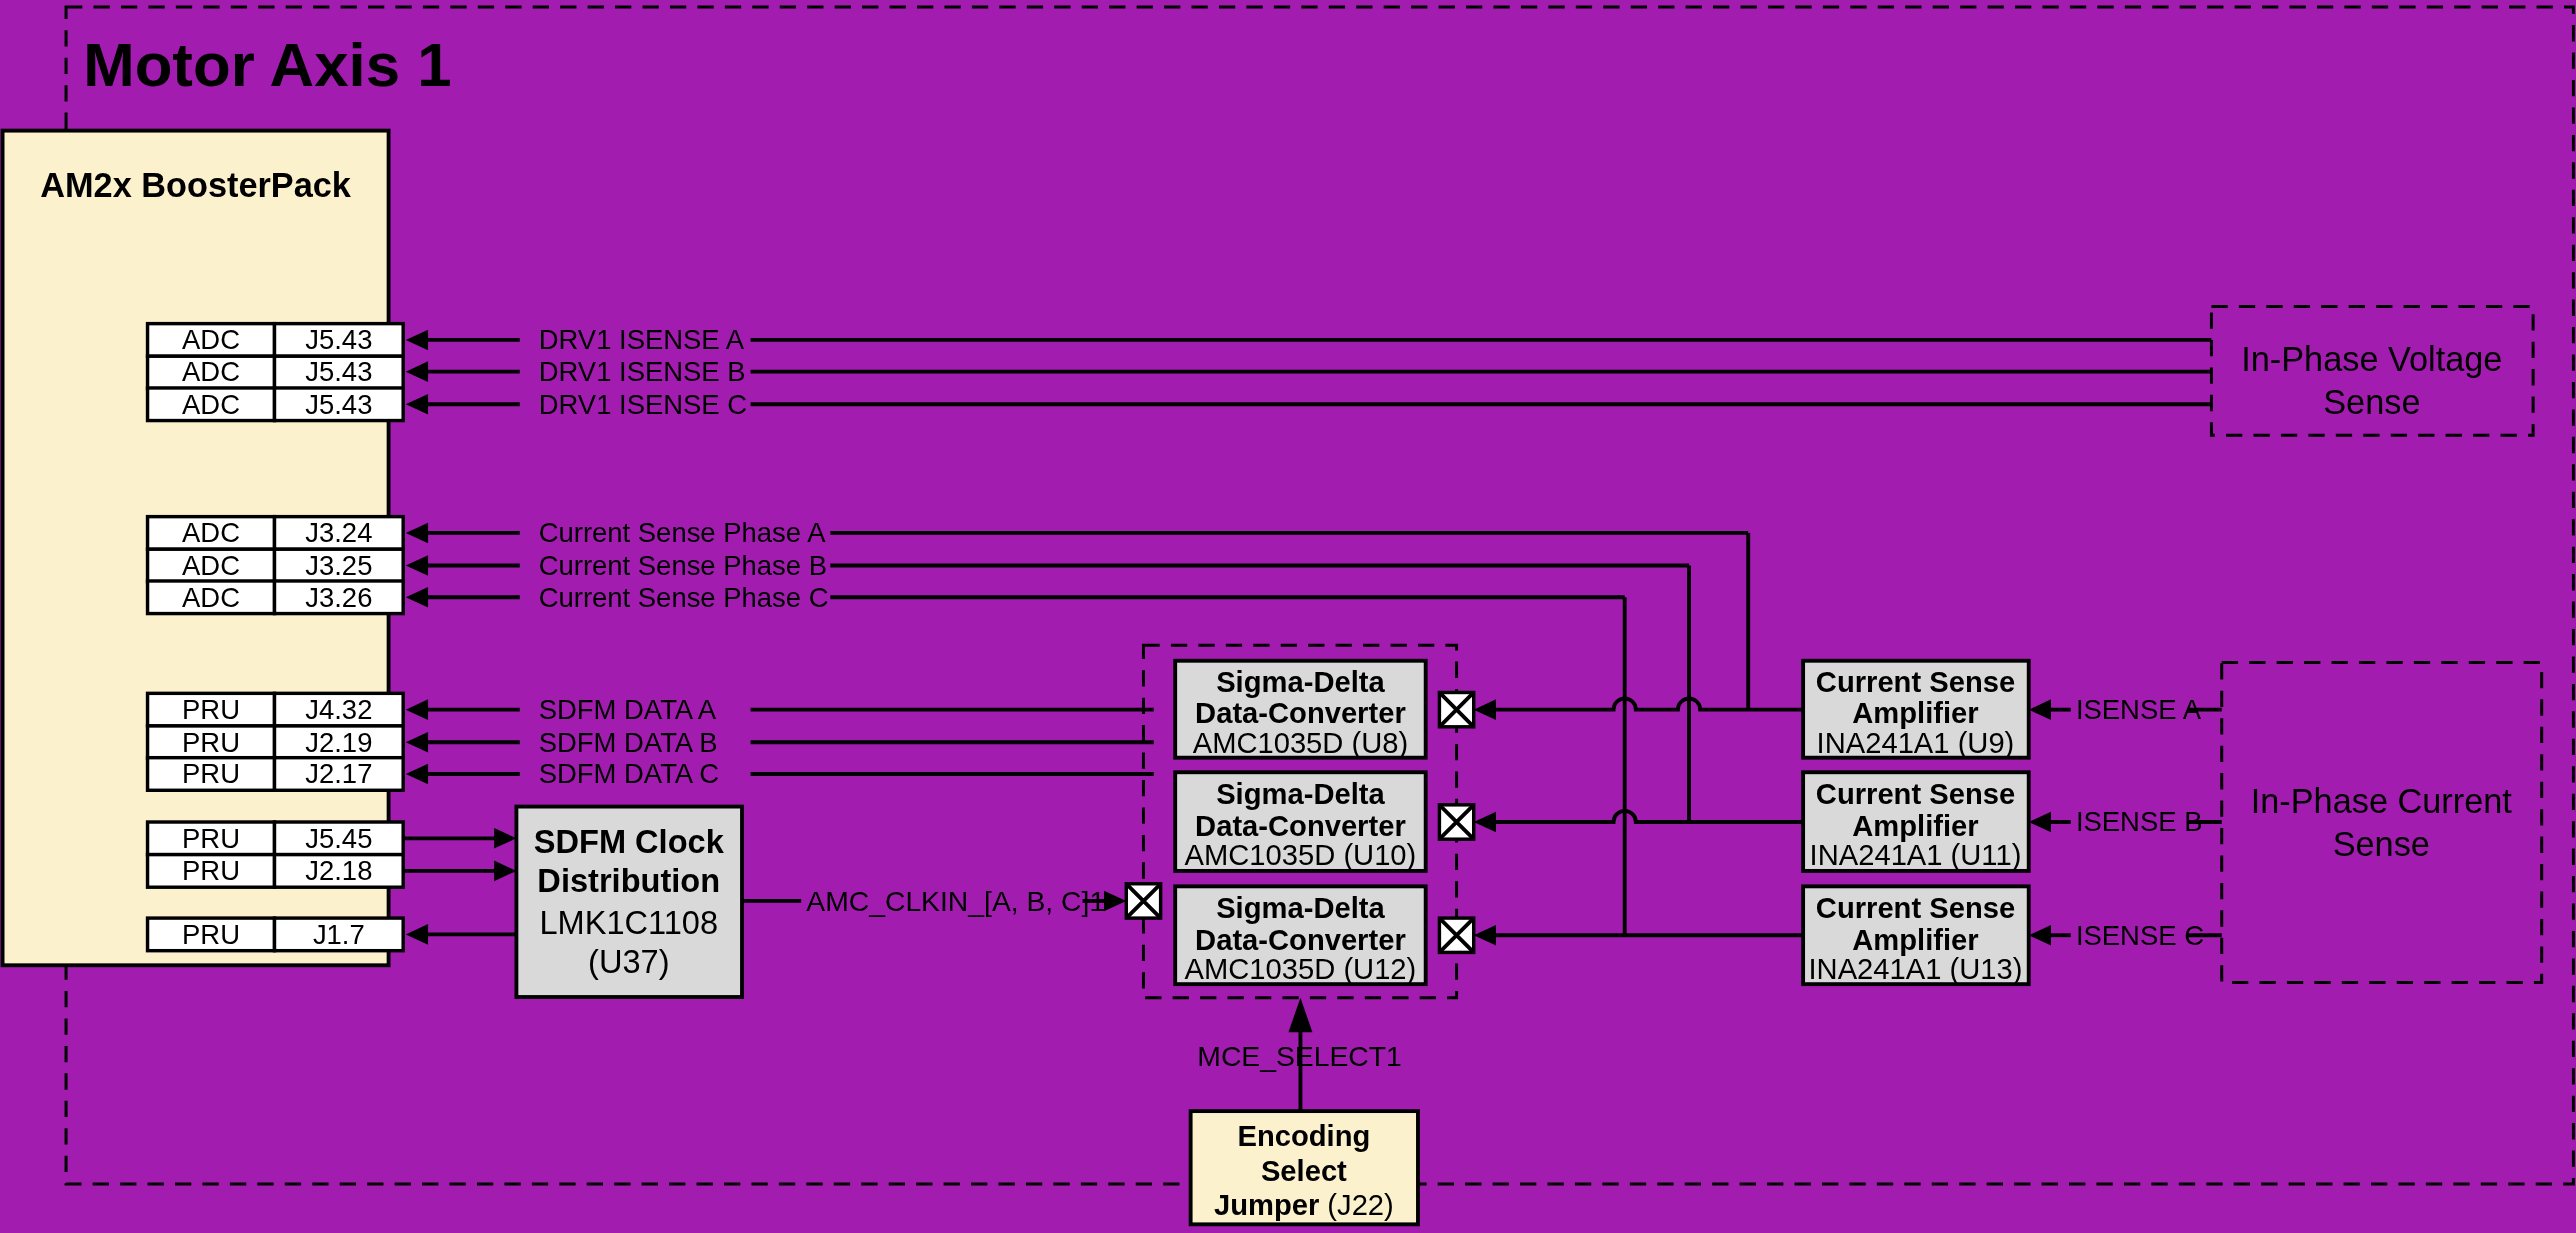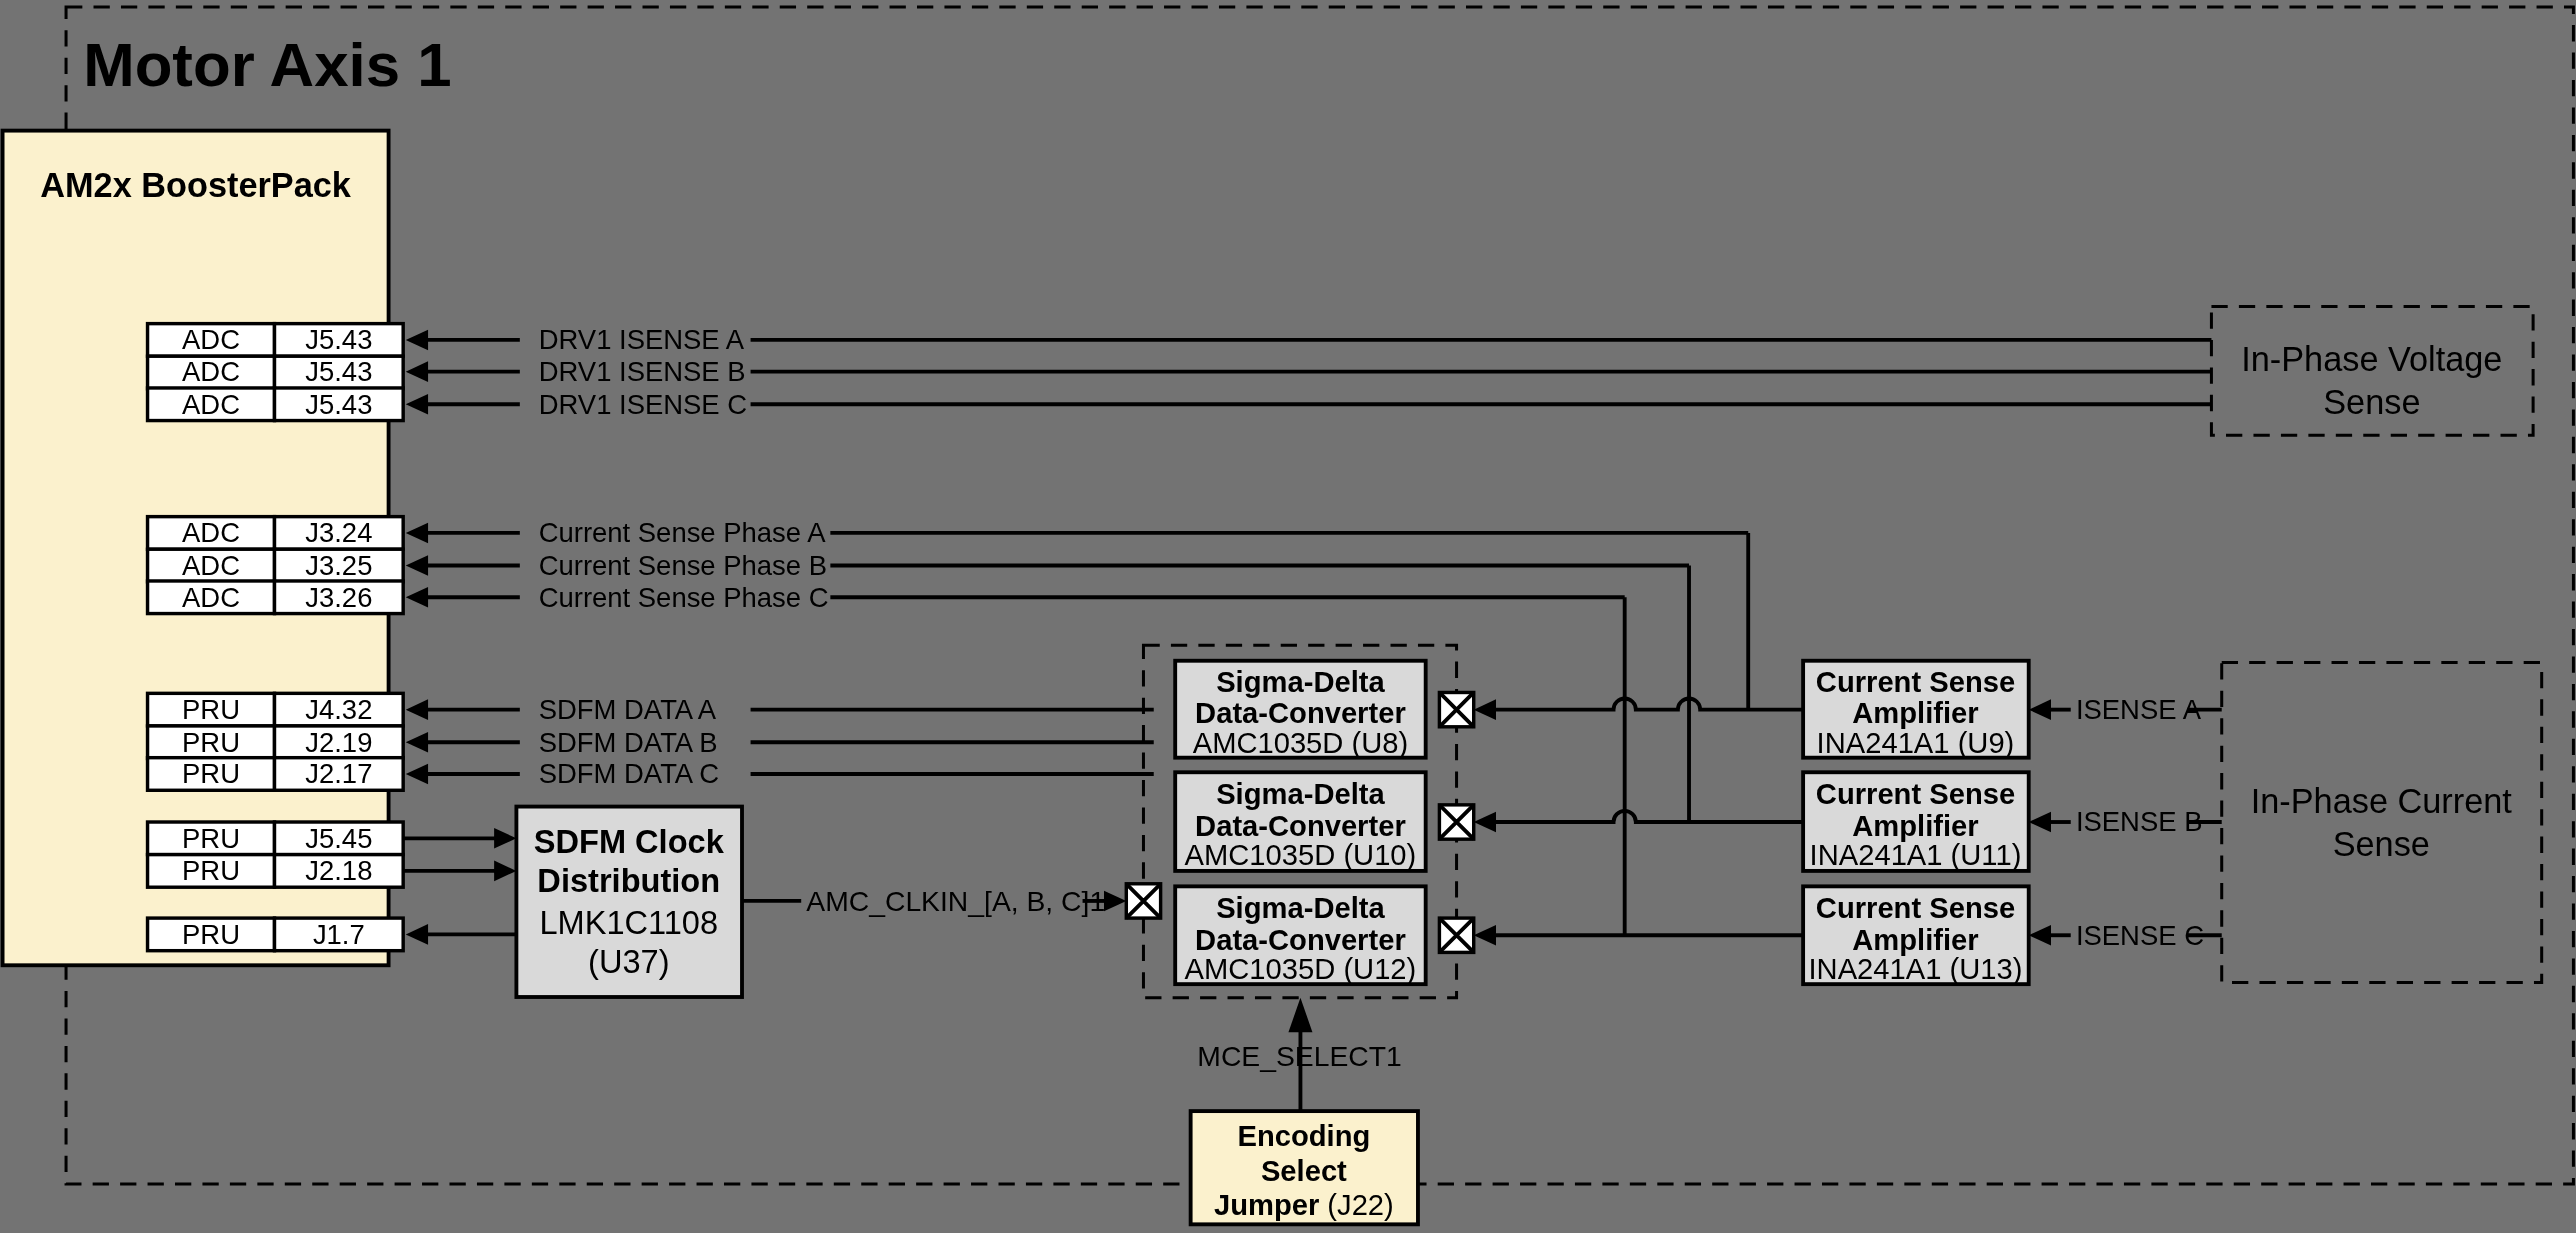--- a/index.html
+++ b/index.html
@@ -1,16 +1,16 @@
 <!DOCTYPE html>
 <html style="font-size:13.7px"><head>
 <meta charset="utf-8">
 <style>
   html,body{margin:0;padding:0;background:#ffffff;}
-  #stage{position:relative;width:2576px;height:1234px;background:#737373;overflow:hidden;}
+  #stage{position:relative;width:2576px;height:1234px;background:#a21caf;overflow:hidden;}
   svg{position:absolute;left:0;top:0;}
   text{font-family:"Liberation Sans","DejaVu Sans",sans-serif;fill:#000000;}
   .t-title{font-size:72px;font-weight:bold;}
   .t-blockhead{font-size:40px;font-weight:bold;}
   .t-pin{font-size:32px;}
   .t-wire{font-size:32px;}
   .t-sig{font-size:33px;}
   .t-conv-b{font-size:34px;font-weight:bold;}
   .t-conv-r{font-size:34px;}
   .t-clk-b{font-size:38px;font-weight:bold;}

